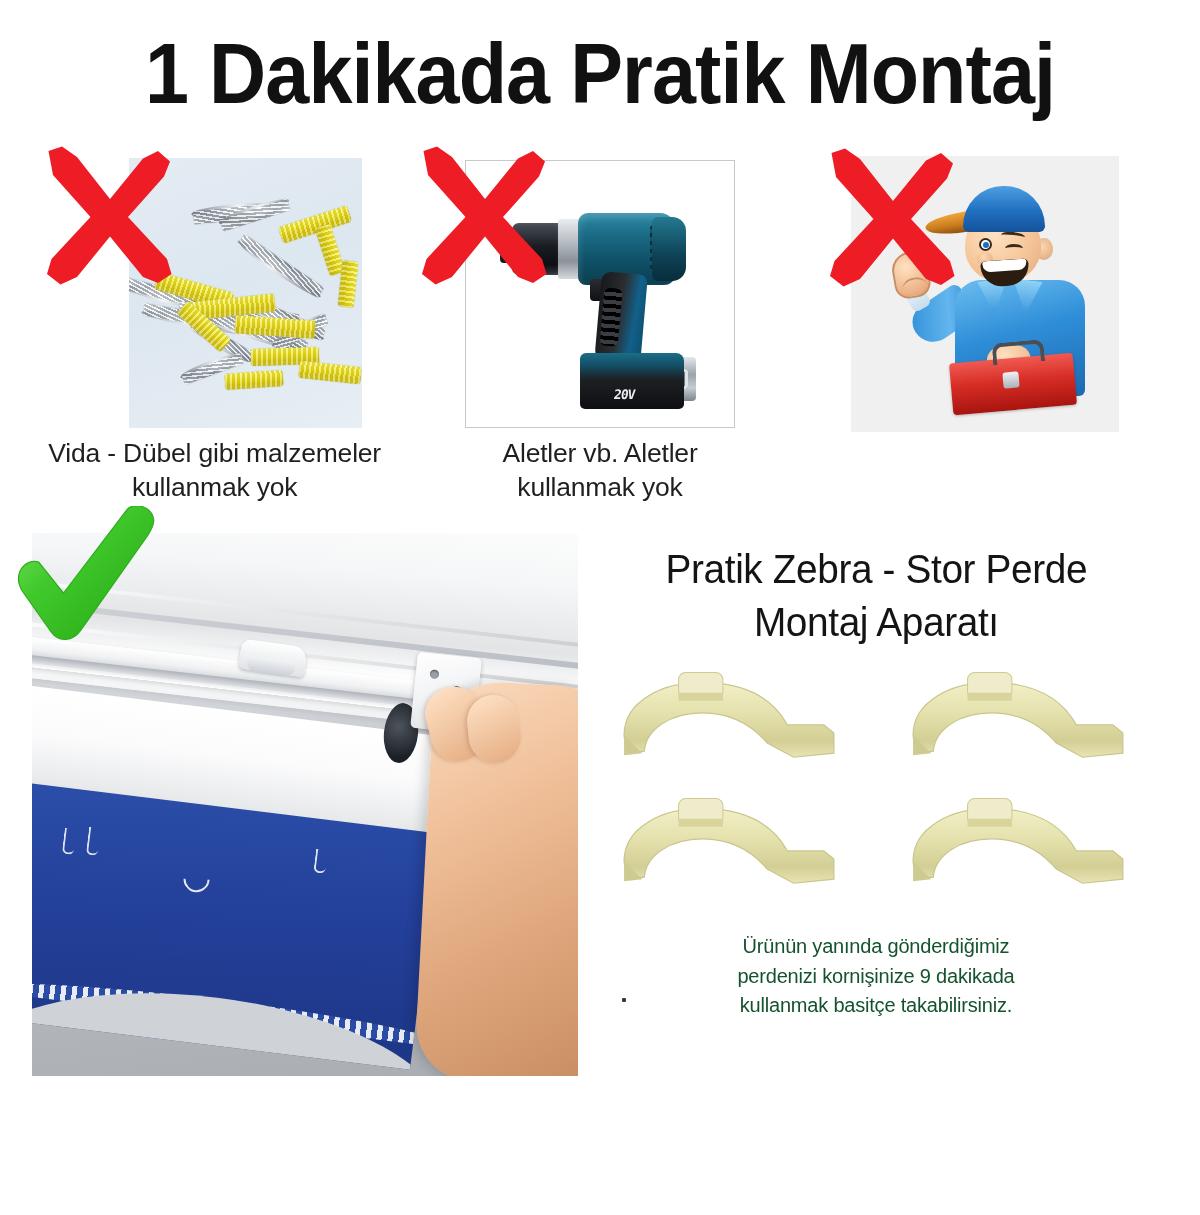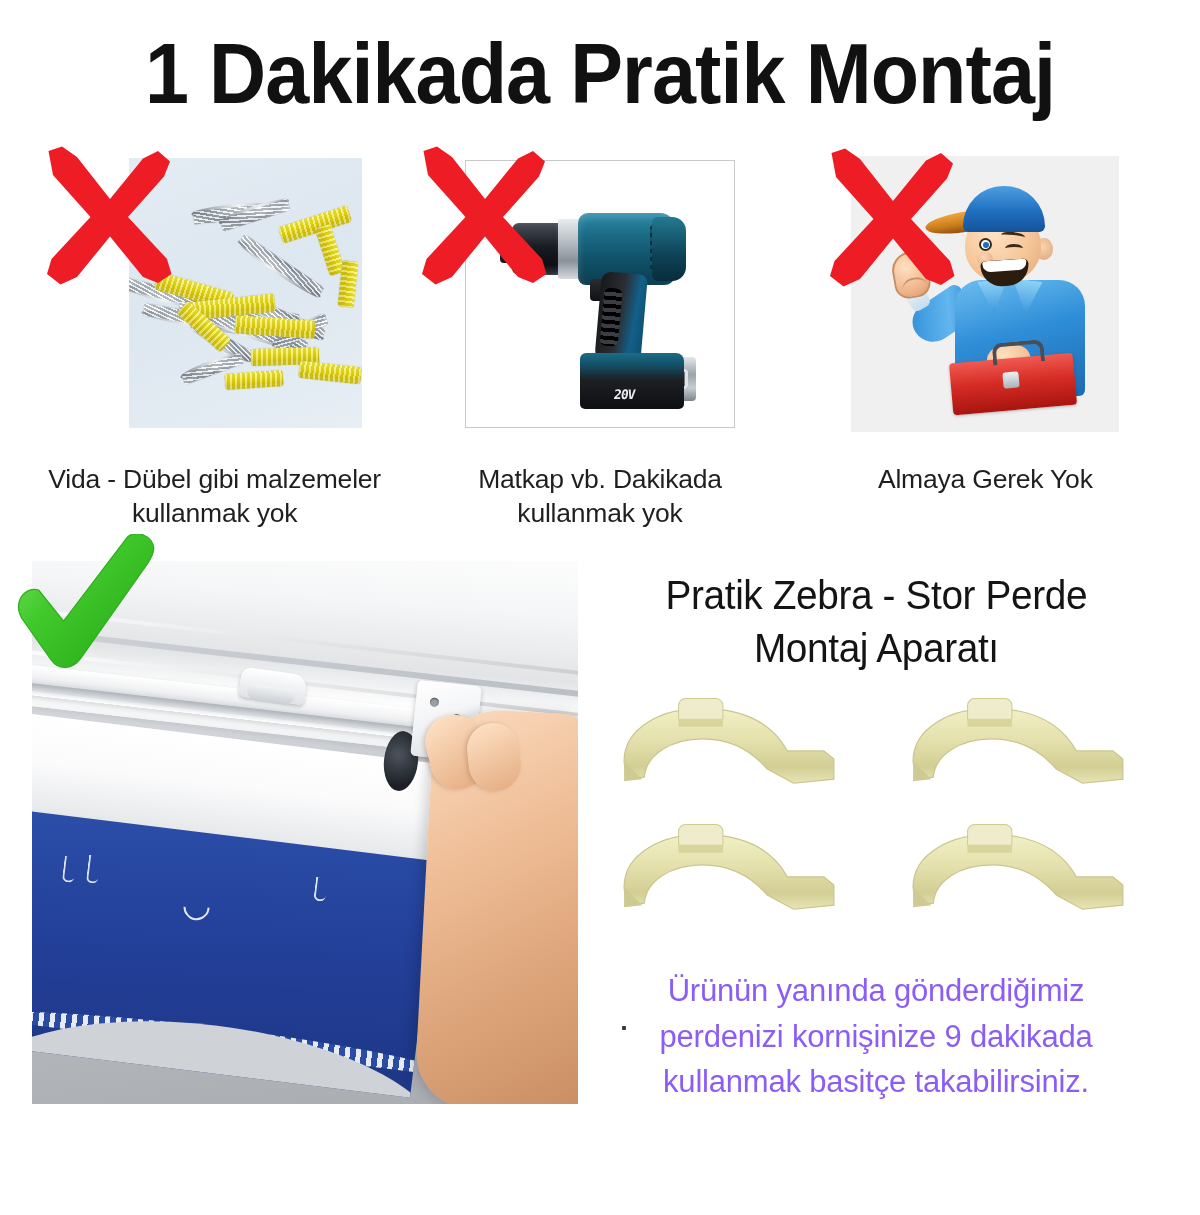--- a/index.html
+++ b/index.html
@@ -286,35 +286,34 @@
     transform: rotate(-5deg);
   }
   .m-hand2 {
     left: 136px; top: 190px; width: 44px; height: 34px;
     background: radial-gradient(circle at 40% 30%,#ffe1c1,#ecb086);
     border-radius: 14px; transform: rotate(-6deg);
   }
 
   
   .caption {
-    margin-top: 28px;
+    margin-top: 2px;
     text-align: center;
     font-size: 26.5px;
     line-height: 1.30;
     color: #1f1f1f;
     letter-spacing: -0.2px;
   }
 
   
   .bottom {
     position: relative;
     width: 1033px;
     margin-top: 28px;
     display: flex;
-    align-items: flex-end;
   }
 
   
   .photo-col { position: relative; width: 592px; padding-left: 32px; }
   .install-photo {
     position: relative;
     width: 546px; height: 543px;
     overflow: hidden;
     background: #cfd2d6;
   }
@@ -466,25 +465,25 @@
     display: grid;
     grid-template-columns: 1fr 1fr;
     grid-template-rows: 1fr 1fr;
     row-gap: 14px;
     column-gap: 18px;
     justify-items: center;
   }
   .clip-cell { position: relative; width: 232px; height: 112px; }
 
   .bracket-text {
-    margin-top: 32px;
+    margin-top: 22px;
     text-align: center;
-    font-size: 31px;
+    font-size: 20px;
     line-height: 1.46;
-    color: #8b5cf6;
+    color: #14532d;
     letter-spacing: -0.2px;
   }
   .stray-dot {
     position: absolute;
     left: 44px; bottom: 74px;
     width: 4px; height: 4px;
     background: #3a3a3a;
     border-radius: 1px;
   }
 </style>
@@ -564,21 +563,21 @@
         <div class="drill d-clip"></div>
         <div class="drill d-batt">
           <span class="v20">20V</span>
         </div>
       </div>
       <svg class="red-x x2" viewBox="0 0 100 100">
         <path d="M11 6 L20 3 L30 10 L52 38 L74 11 L84 6 L92 13 L88 23 L64 50 L90 78 L93 88 L84 94 L74 90 L52 63 L30 90 L19 95 L10 88 L13 78 L39 50 L14 22 Z" fill="#ee1c24"></path>
       </svg>
     </div>
     <div class="caption">
-      <div>Matkap vb. Dakikada</div>
+      <div>Aletler vb. Aletler</div>
       <div>kullanmak yok</div>
     </div>
   </div>
 
   <div class="no-card">
     <div class="thumb-wrap">
       <div class="man-box">
         <div class="man m-arm"></div>
         <div class="man m-cuff"></div>
         <div class="man m-thumb"></div>
@@ -596,21 +595,20 @@
         <div class="man m-mouth"></div>
         <div class="man m-hand2"></div>
         <div class="man m-toolbox"></div>
         <div class="man m-latch"></div>
       </div>
       <svg class="red-x x3" viewBox="0 0 100 100">
         <path d="M11 6 L20 3 L30 10 L52 38 L74 11 L84 6 L92 13 L88 23 L64 50 L90 78 L93 88 L84 94 L74 90 L52 63 L30 90 L19 95 L10 88 L13 78 L39 50 L14 22 Z" fill="#ee1c24"></path>
       </svg>
     </div>
     <div class="caption">
-      <div>Almaya Gerek Yok</div>
     </div>
   </div>
 
 </div>
 
 <div class="bottom">
 
   <div class="photo-col">
     <div class="install-photo">
       <div class="ph wall-bg"></div>

